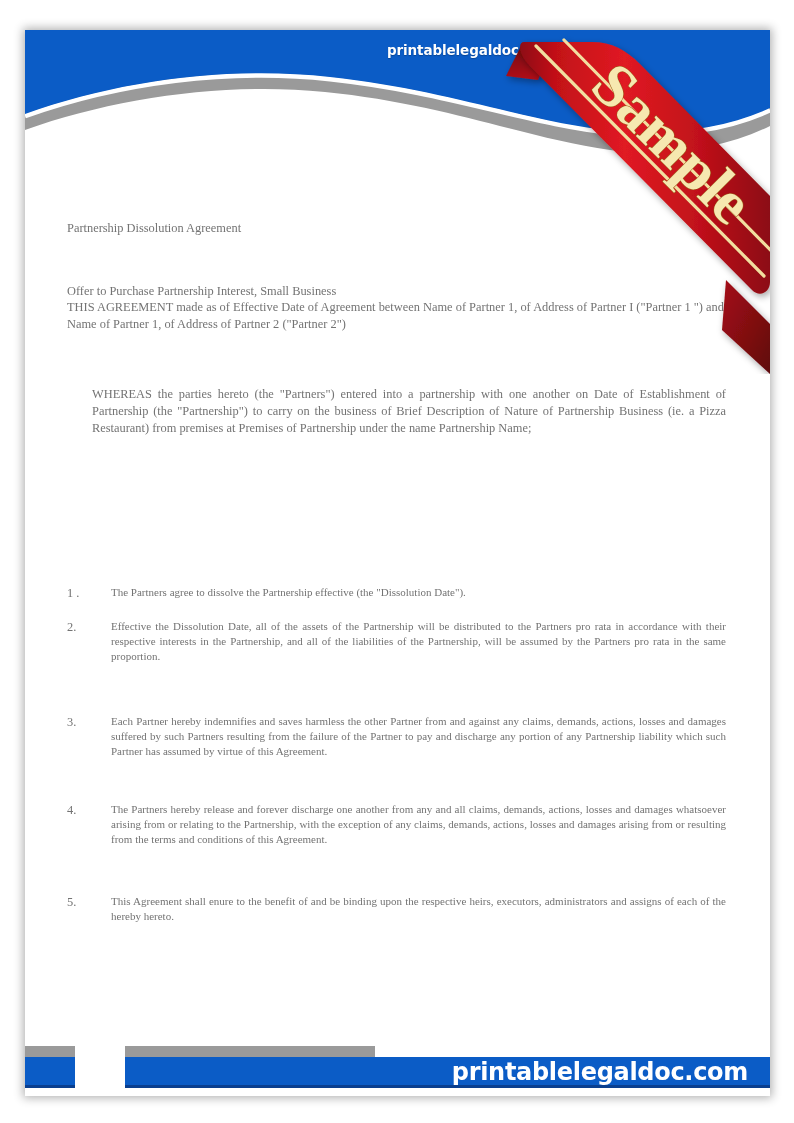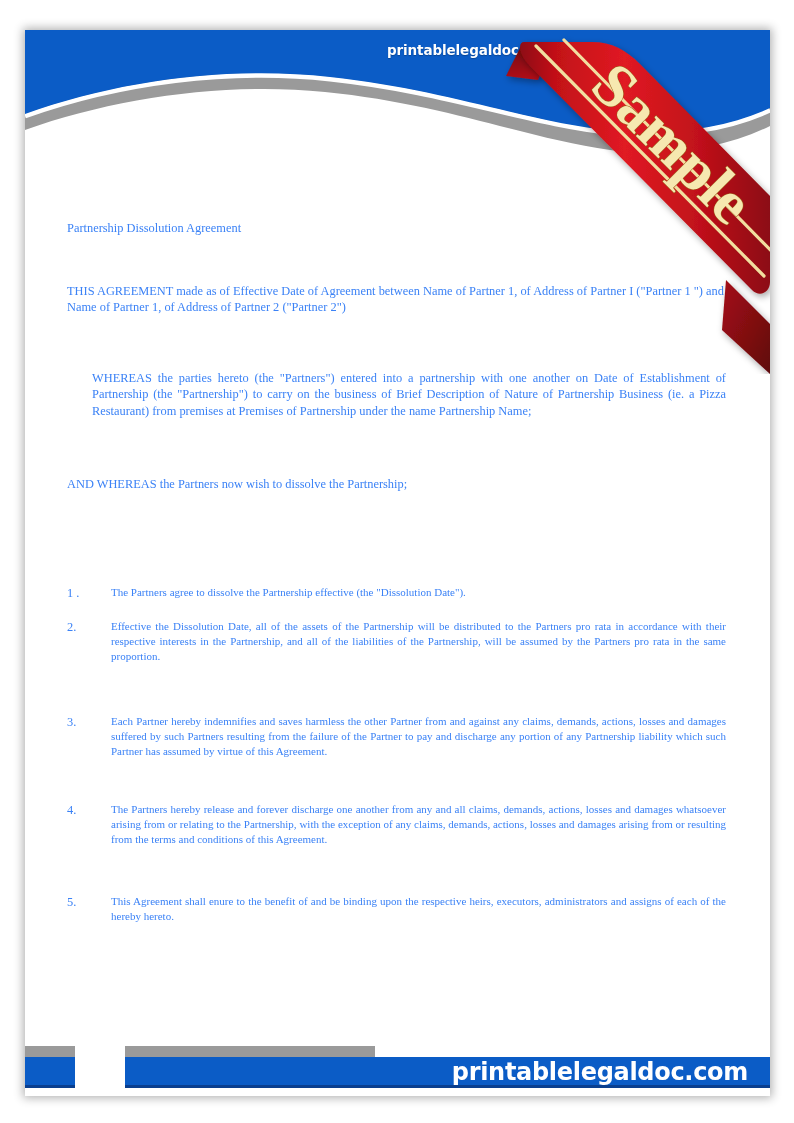--- a/index.html
+++ b/index.html
@@ -38,21 +38,21 @@
     z-index:4;
     text-shadow:0 1px 1px rgba(0,0,0,.25);
   }
   
   #doc-body{
     position:absolute;
     left:0;top:130px;
     width:745px;
     padding:0 44px 0 42px;
     box-sizing:border-box;
-    color:#3b82f6;
+    color:#737373;
     font-size:12.4px;
     line-height:1.33;
   }
   .doc-title{margin-top:60px;font-size:12.4px;}
   .spacer-lg{height:46px;}
   .spacer-xl{height:54px;}
   .para{text-align:justify;font-size:12.4px;line-height:1.34;margin-left:25px;}
   .para-left{text-align:left;font-size:12.4px;line-height:1.34;}
   b{font-weight:normal;}
   
@@ -182,36 +182,34 @@
       <text x="232" y="128" transform="rotate(45 232 128)" text-anchor="middle" font-family="Liberation Serif, serif" font-size="62" font-weight="bold" fill="#f6e8b0" stroke="#9c5a18" stroke-width="1.1" paint-order="stroke">Sample</text>
     </svg>
   </div>
 
   <div id="doc-body">
 
     <div class="doc-title para-left">Partnership Dissolution Agreement</div>
 
     <div class="spacer-lg"></div>
 
+    <div class="para-left">Offer to Purchase Partnership Interest, Small Business</div>
 
     <div class="para-left">
       <b>THIS AGREEMENT</b><span> made as of Effective Date of Agreement between </span><b>Name of Partner 1</b><span>, of Address of Partner I ("Partner 1 ") and </span><b>Name of Partner 1</b><span>, of Address of Partner 2 ("Partner 2")</span>
     </div>
 
     <div class="spacer-xl"></div>
 
     <div class="para">
       <b>WHEREAS</b><span> the parties hereto (the "Partners") entered into a partnership with one another on Date of Establishment of Partnership (the "Partnership") to carry on the business of Brief Description of Nature of Partnership Business (ie. a Pizza Restaurant) from premises at Premises of Partnership under the name Partnership Name;</span>
     </div>
 
     <div style="height:56px"></div>
 
-    <div class="para-left">
-      <b>AND WHEREAS</b><span> the Partners now wish to dissolve the Partnership;</span>
-    </div>
 
     <div style="height:48px"></div>
 
 
     <div style="height:45px"></div>
 
     <div class="clause first">
       <div class="num">1 .</div>
       <div class="txt">The Partners agree to dissolve the Partnership effective (the "Dissolution Date").</div>
     </div>

